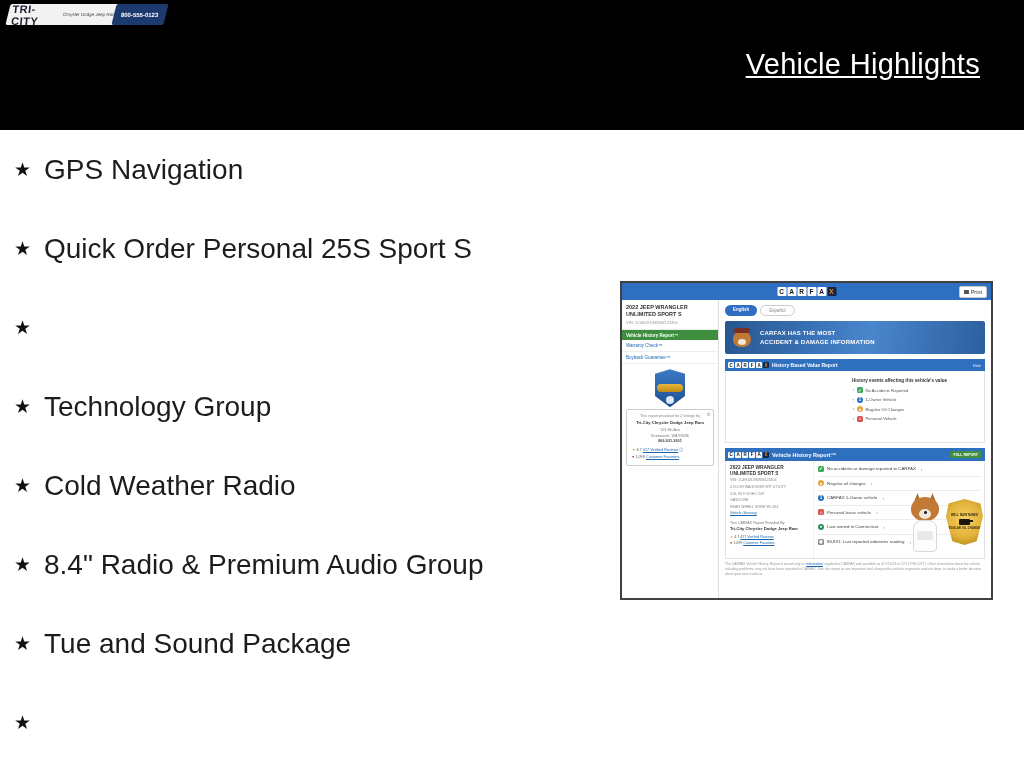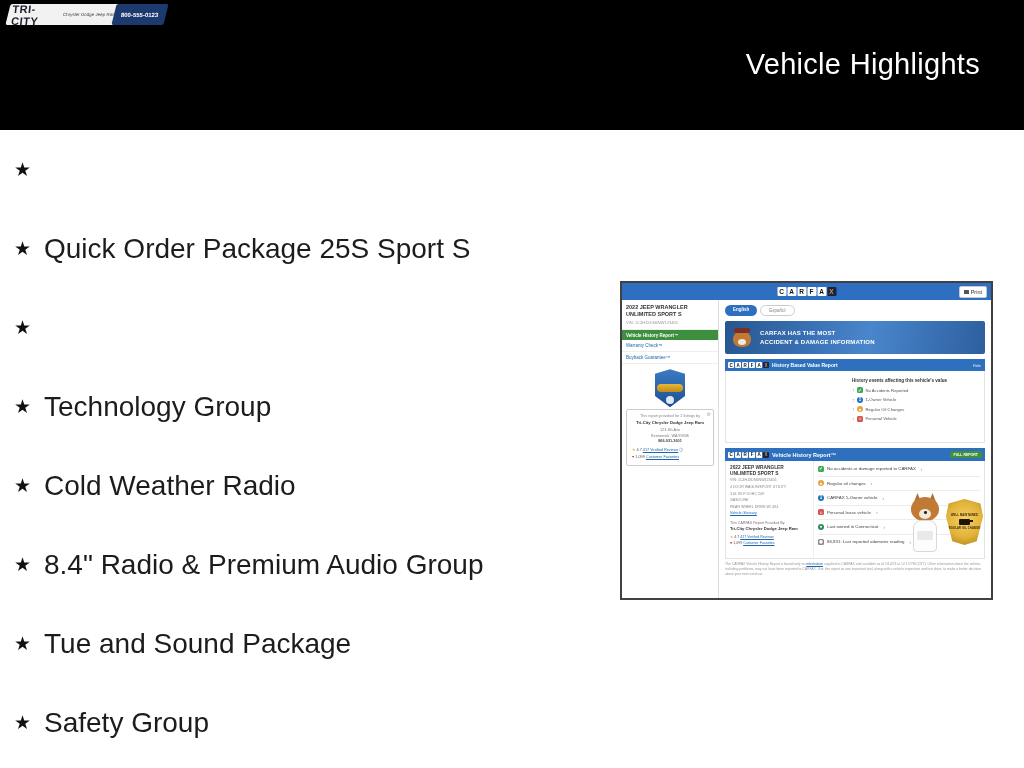--- a/index.html
+++ b/index.html
@@ -10,21 +10,21 @@
   
   .topband { position:absolute; left:0; top:0; width:1024px; height:130px; background:#000; }
   .dealer-logo { position:absolute; left:8px; top:4px; width:160px; height:21px; display:flex; }
   .logo-left { background:#f2f2f2; width:112px; height:100%; display:flex; align-items:center;
                padding:0 4px; transform:skewX(-14deg); border-radius:2px; overflow:hidden; }
   .logo-name { font-size:11px; font-weight:bold; color:#1b1f2a; letter-spacing:.5px; transform:skewX(8deg); }
   .logo-sub { font-size:4.5px; color:#444; margin-left:3px; transform:skewX(8deg); white-space:nowrap; }
   .logo-right { background:#1d3a6e; width:52px; height:100%; margin-left:-6px; transform:skewX(-14deg);
                 display:flex; align-items:center; justify-content:center; border-radius:2px; }
   .logo-phone { font-size:6px; color:#fff; font-weight:bold; transform:skewX(8deg); white-space:nowrap; }
-  .band-title { position:absolute; right:44px; top:48px; color:#fff; font-size:29px; letter-spacing:.3px; }
+  .band-title { position:absolute; right:44px; top:48px; color:#fff; font-size:29px; letter-spacing:.3px;text-decoration:underline; }
 
   
   .highlights { position:absolute; left:0; top:130px; width:600px; list-style:none; }
   .highlights li { height:79px; display:flex; align-items:center; padding-left:14px; }
   .hl-star { font-size:19px; color:#111; width:22px; flex:none; }
   .hl-text { font-size:28px; color:#1c1c1c; margin-left:8px; white-space:nowrap; }
 
   
   .carfax { position:absolute; left:620px; top:281px; width:373px; height:319px;
             border:2px solid #414141; background:#fff; overflow:hidden; font-size:4.5px; }
@@ -148,24 +148,25 @@
       <div class="logo-right">
         <span class="logo-phone">800-555-0123</span>
       </div>
     </div>
     <div class="band-title">Vehicle Highlights</div>
   </div>
 
   <ul class="highlights">
     <li>
         <span class="hl-star">★</span>
-      </li>
-    <li>
-        <span class="hl-star">★</span>
-        <span class="hl-text">Quick Order Package 25S Sport S</span>
+        <span class="hl-text">GPS Navigation</span>
+      </li>
+    <li>
+        <span class="hl-star">★</span>
+        <span class="hl-text">Quick Order Personal 25S Sport S</span>
       </li>
     <li>
         <span class="hl-star">★</span>
       </li>
     <li>
         <span class="hl-star">★</span>
         <span class="hl-text">Technology Group</span>
       </li>
     <li>
         <span class="hl-star">★</span>
@@ -174,21 +175,20 @@
     <li>
         <span class="hl-star">★</span>
         <span class="hl-text">8.4" Radio &amp; Premium Audio Group</span>
       </li>
     <li>
         <span class="hl-star">★</span>
         <span class="hl-text">Tue and Sound Package</span>
       </li>
     <li>
         <span class="hl-star">★</span>
-        <span class="hl-text">Safety Group</span>
       </li>
   </ul>
 
   <div class="carfax">
 
     <div class="cf-topbar">
       <div class="cf-logo">
         <span class="tile">C</span>
         <span class="tile">A</span>
         <span class="tile">R</span>

